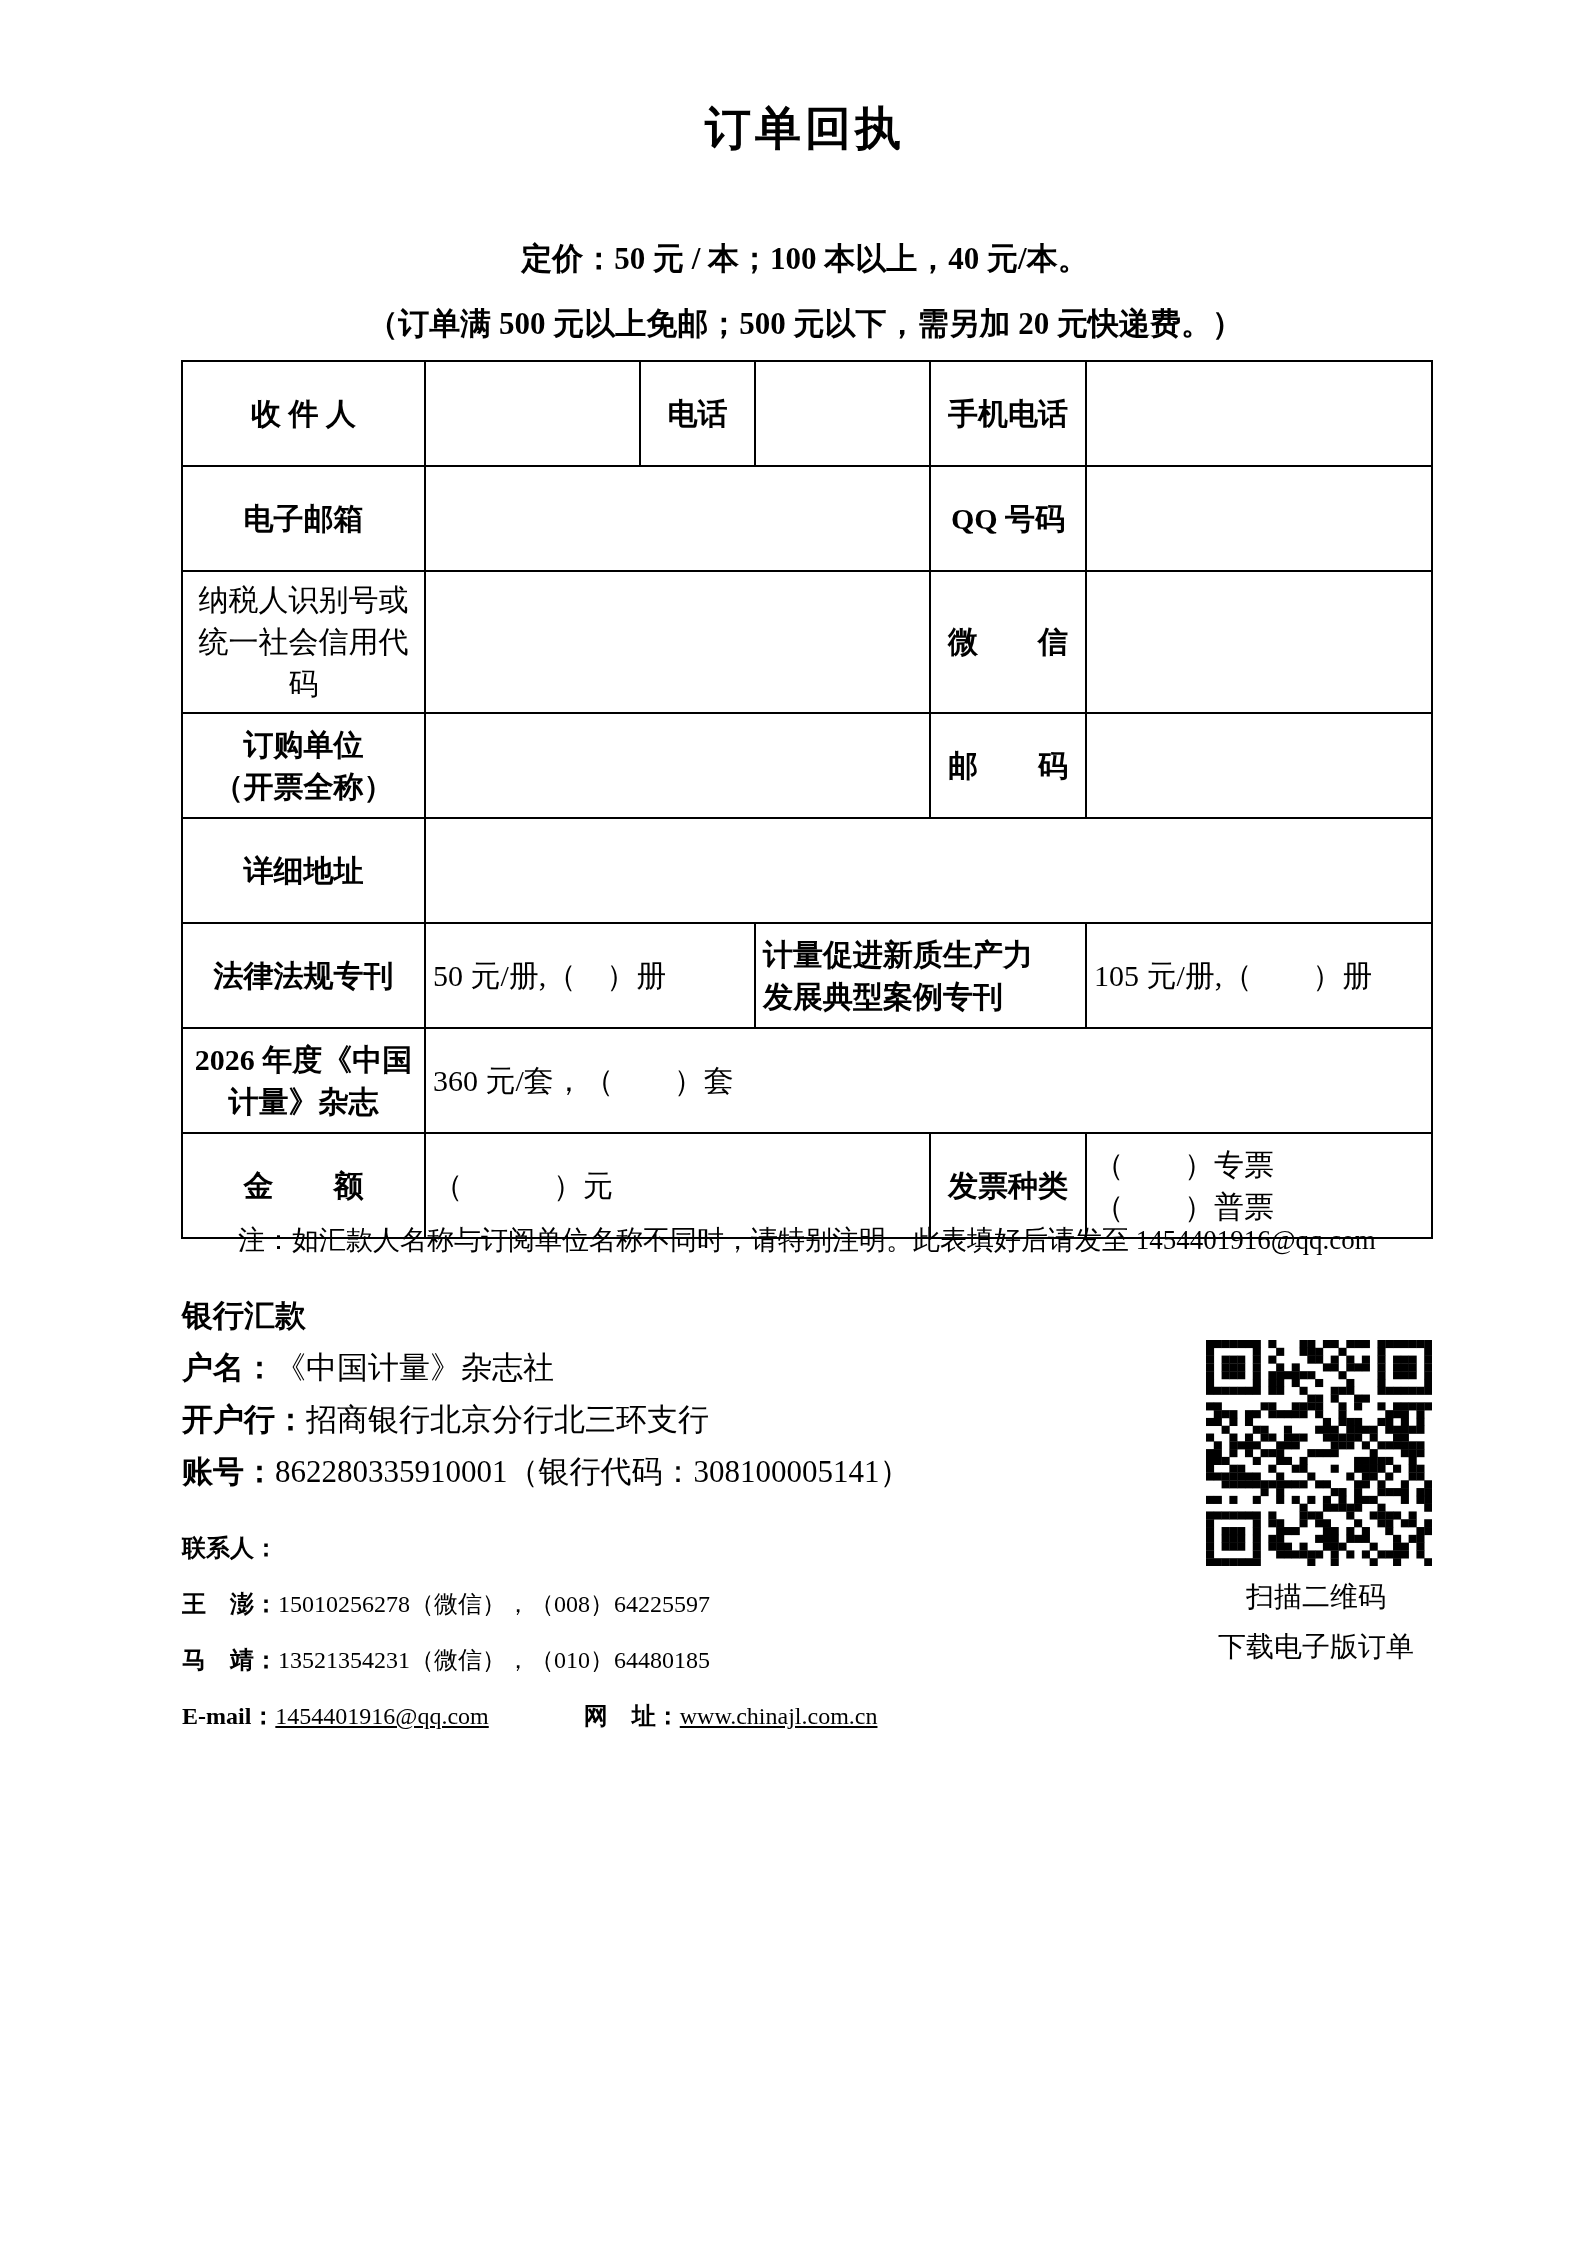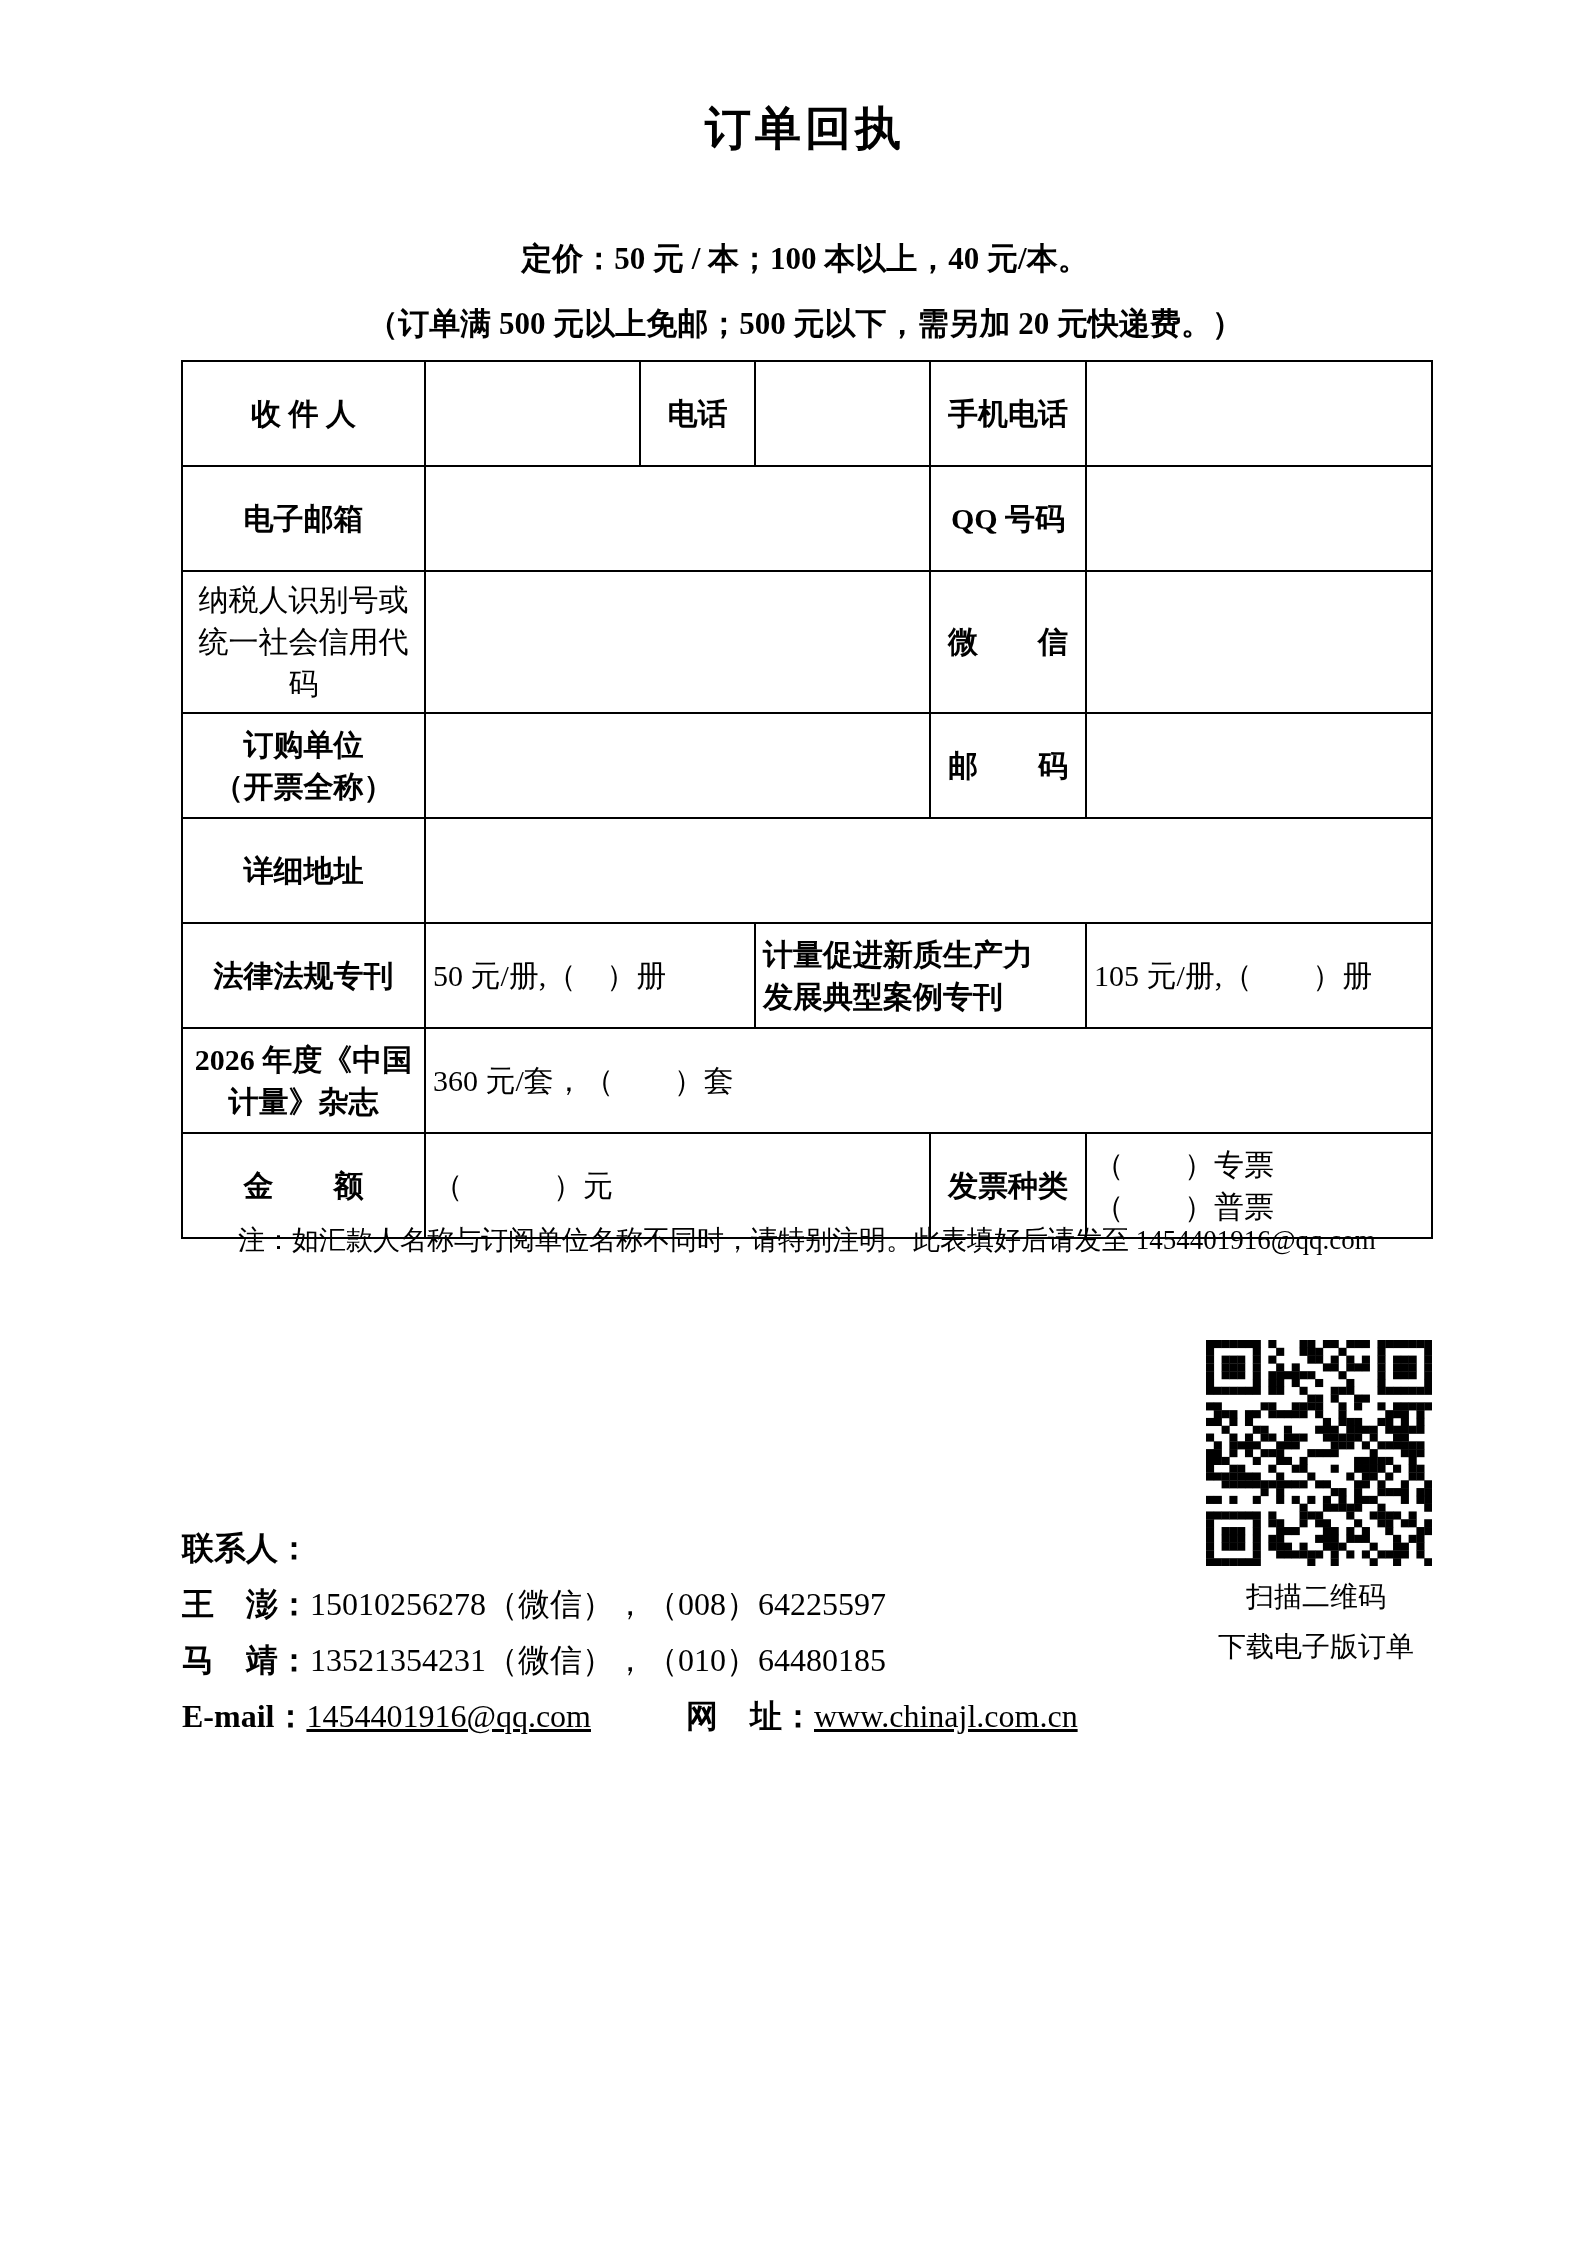--- a/index.html
+++ b/index.html
@@ -46,21 +46,21 @@
   .note{
     position:absolute;left:238px;top:1222px;width:1280px;
     font-size:27px;
   }
   .bank{
     position:absolute;left:182px;top:1290px;
     font-size:31px;line-height:52px;
   }
   .contacts{
     position:absolute;left:182px;top:1520px;
-    font-size:32px;line-height:56px;
+    font-size:24px;line-height:56px;
   }
   .b{font-weight:bold;}
   .u{text-decoration:underline;}
   .gap{display:inline-block;width:95px;}
   .qr{
     position:absolute;left:1206px;top:1340px;width:226px;height:226px;
   }
   .qr svg rect{fill:#000;}
   .qr-caption{
     position:absolute;left:1166px;width:300px;text-align:center;
@@ -137,20 +137,26 @@
       <td colspan="3" class="val pad45">（　　　）元</td>
       <td class="lbl">发票种类</td>
       <td class="val pre pad30">（　　）专票
 （　　）普票</td>
     </tr>
   </tbody>
     </table>
 
   <div class="note">注：如汇款人名称与订阅单位名称不同时，请特别注明。此表填好后请发至 1454401916@qq.com</div>
 
+  <div class="bank">
+    <div class="b">银行汇款</div>
+    <div><span class="b">户名：</span><span>《中国计量》杂志社</span></div>
+    <div><span class="b">开户行：</span><span>招商银行北京分行北三环支行</span></div>
+    <div><span class="b">账号：</span><span>862280335910001（银行代码：308100005141）</span></div>
+  </div>
 
   <div class="contacts">
     <div class="b">联系人：</div>
     <div><span class="b">王　澎：</span><span>15010256278（微信），（008）64225597</span></div>
     <div><span class="b">马　靖：</span><span>13521354231（微信），（010）64480185</span></div>
     <div>
       <span class="b">E-mail：</span><span class="u">1454401916@qq.com</span><span class="gap"></span><span class="b">网　址：</span><span class="u">www.chinajl.com.cn</span>
     </div>
   </div>
 

